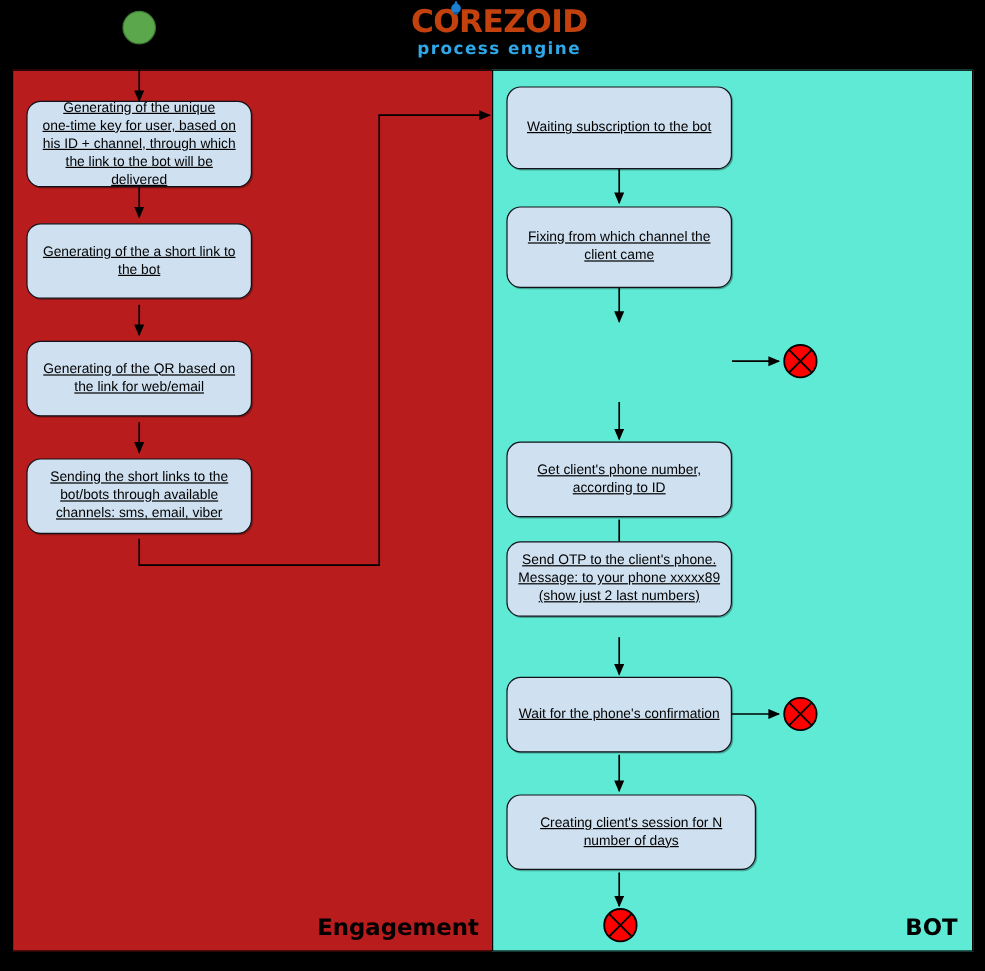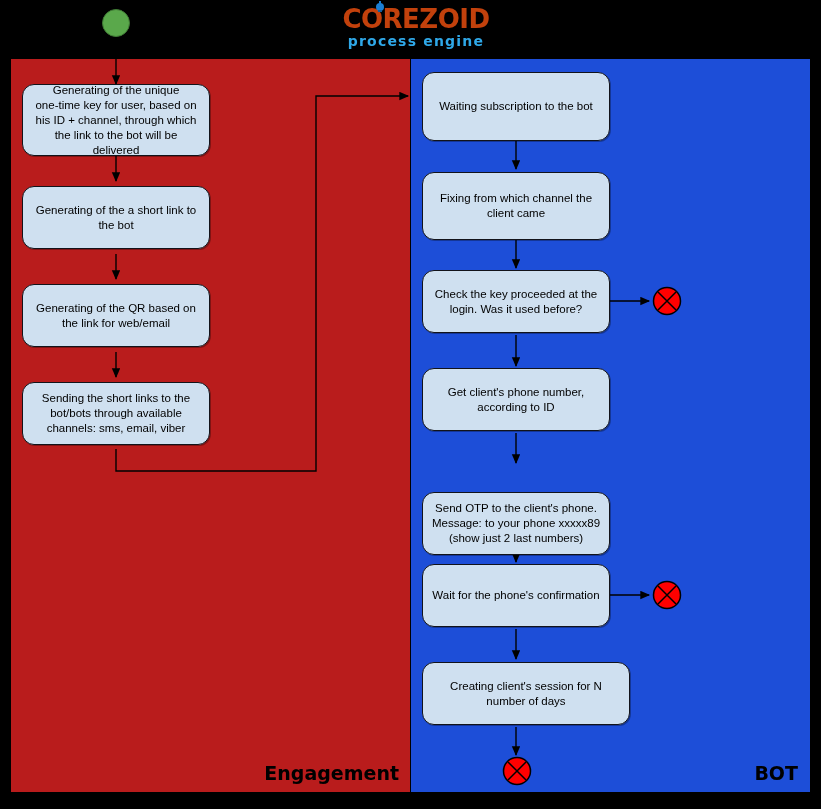--- a/index.html
+++ b/index.html
@@ -77,21 +77,21 @@
   }
   #lane-engagement {
     left: 10px;
     width: 401px;
     background: #b91c1c;
     border-right: none;
   }
   #lane-bot {
     left: 410px;
     width: 401px;
-    background: #1d4ed8;
+    background: #5eead4;
   }
   .lane-label {
     position: absolute;
     bottom: 8px;
     font-family: "DejaVu Sans", sans-serif;
     font-weight: bold;
     font-size: 19px;
     color: #000000;
   }
   #label-engagement { right: 12px; }
@@ -115,21 +115,21 @@
     align-items: center;
     justify-content: center;
     text-align: center;
     padding: 4px 8px;
     font-family: "Liberation Sans", sans-serif;
     font-size: 11.5px;
     line-height: 15px;
     color: #000000;
     box-shadow: 1px 1px 0 rgba(0,0,0,0.30);
   }
-  .node span { display: block; white-space: pre-line; }
+  .node span { display: block; white-space: pre-line; text-decoration: underline; }
 
   
   .end-node {
     position: absolute;
     width: 30px; height: 30px;
   }
 </style>
 </head>
 <body>
 
@@ -203,29 +203,25 @@
 channels: sms, email, viber</span>
   </div>
 
   <div class="node" style="left:422px; top:72px; width:188px; height:69px;">
     <span>Waiting subscription to the bot</span>
   </div>
   <div class="node" style="left:422px; top:172px; width:188px; height:68px;">
     <span>Fixing from which channel the
 client came</span>
   </div>
-  <div class="node" style="left:422px; top:270px; width:188px; height:63px;">
-    <span>Check the key proceeded at the
-login. Was it used before?</span>
-  </div>
   <div class="node" style="left:422px; top:368px; width:188px; height:63px;align-items:center;">
     <span>Get client's phone number,
 according to ID</span>
   </div>
-  <div class="node" style="left:422px; top:492px; width:188px; height:63px;">
+  <div class="node" style="left:422px; top:451px; width:188px; height:63px;">
     <span>Send OTP to the client's phone.
 Message: to your phone xxxxx89
 (show just 2 last numbers)</span>
   </div>
   <div class="node" style="left:422px; top:564px; width:188px; height:63px;">
     <span>Wait for the phone's confirmation</span>
   </div>
   <div class="node" style="left:422px; top:662px; width:208px; height:63px;">
     <span>Creating client's session for N
 number of days</span>

